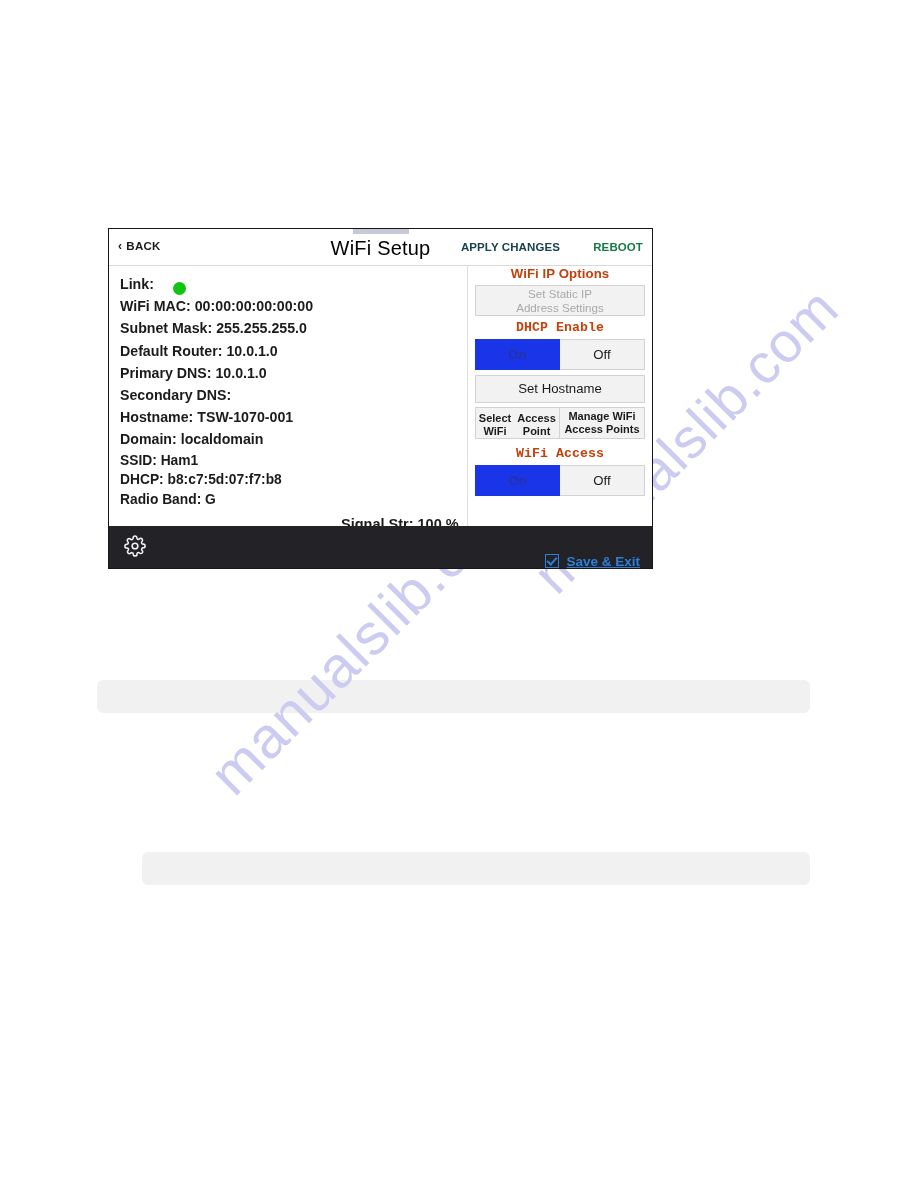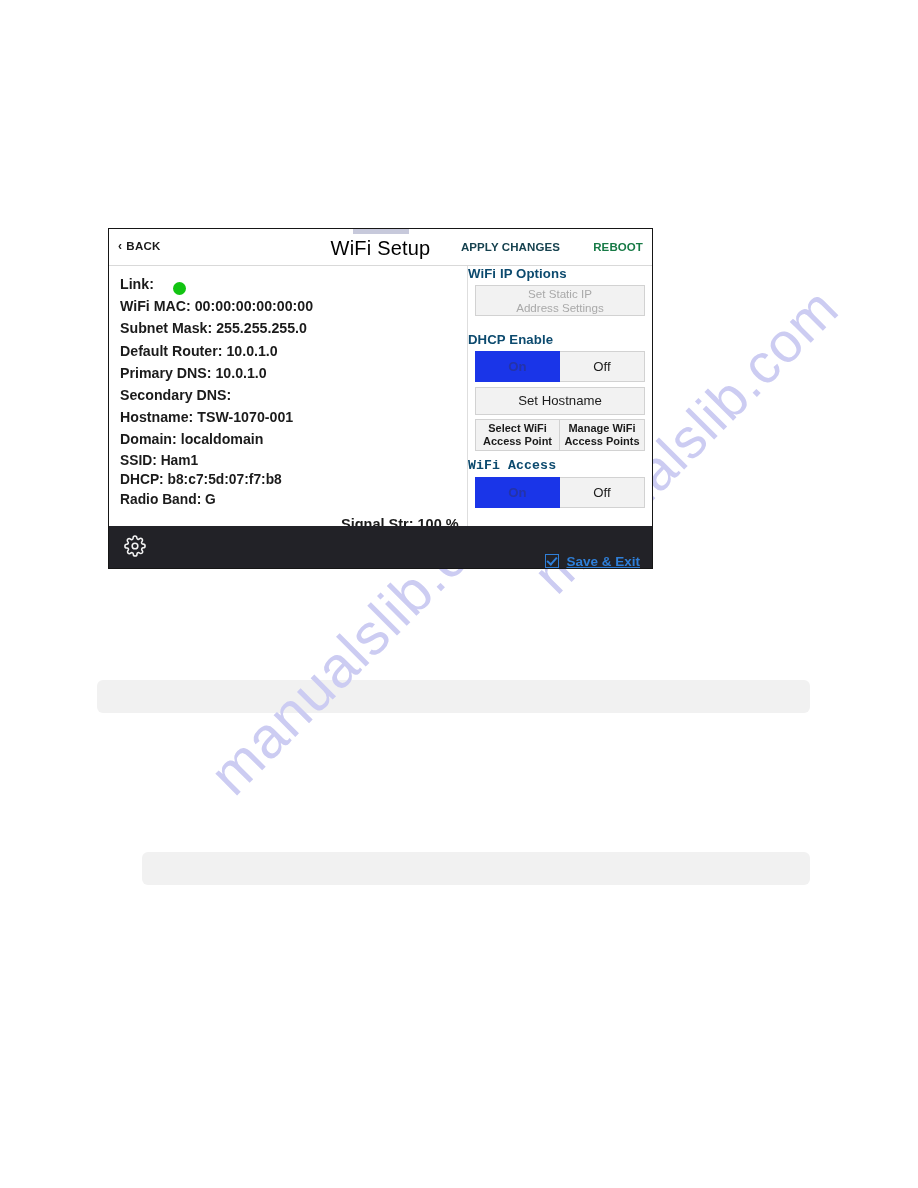--- a/index.html
+++ b/index.html
@@ -173,23 +173,24 @@
   #control-panel {
     position: absolute;
     left: 358px;
     top: 0px;
     width: 185px;
     height: 262px;
     border-left: 1px solid #dedede;
     box-sizing: border-box;
   }
   .section-heading {
+    text-align: center;
     font-size: 13.2px;
     font-weight: 700;
-    color: #0c4a6e;
+    color: #c2410c;
     letter-spacing: 0.1px;
   }
   .btn {
     box-sizing: border-box;
     border: 1px solid #d2d2d2;
     background: #f2f2f2;
     display: flex;
     align-items: center;
     justify-content: center;
     text-align: center;
@@ -200,27 +201,27 @@
   .btn.disabled { color: #a9a9a9; font-size: 11.6px; font-weight: 500; }
   .btn.on-active {
     background: #1a35e8;
     border-color: #1a35e8;
     color: #2433a8;
     font-weight: 600;
   }
   .btn.small { font-size: 11px; font-weight: 700; line-height: 13px; }
   .btn-row { display: flex; }
   #static-ip-button { margin: 4px 7px 0 7px; height: 31px; flex-direction: column; }
-  #dhcp-heading { margin-top: 16px; }
+  #dhcp-heading { margin-top: 4px; font-family: Liberation Mono, monospace; }
   #dhcp-row { margin: 4px 7px 0 7px; }
   #dhcp-on { width: 50%; height: 31px; }
   #dhcp-off { width: 50%; height: 31px; border-left: none; }
   #hostname-button { margin: 5px 7px 0 7px; height: 28px; }
   #ap-row { margin: 4px 7px 0 7px; }
-  #select-ap-button { width: 50%; height: 32px; flex-direction: column; }
+  #select-ap-button { width: 50%; height: 32px; flex-direction: row; align-items: flex-end; }
   #manage-ap-button { width: 50%; height: 32px; border-left: none; flex-direction: column; }
   #wifi-access-heading { margin-top: 7px; font-family: Liberation Mono, monospace; }
   #wifi-row { margin: 4px 7px 0 7px; }
   #wifi-on { width: 50%; height: 31px; }
   #wifi-off { width: 50%; height: 31px; border-left: none; }
 
   
   #bottom-bar {
     position: absolute;
     left: 0;

